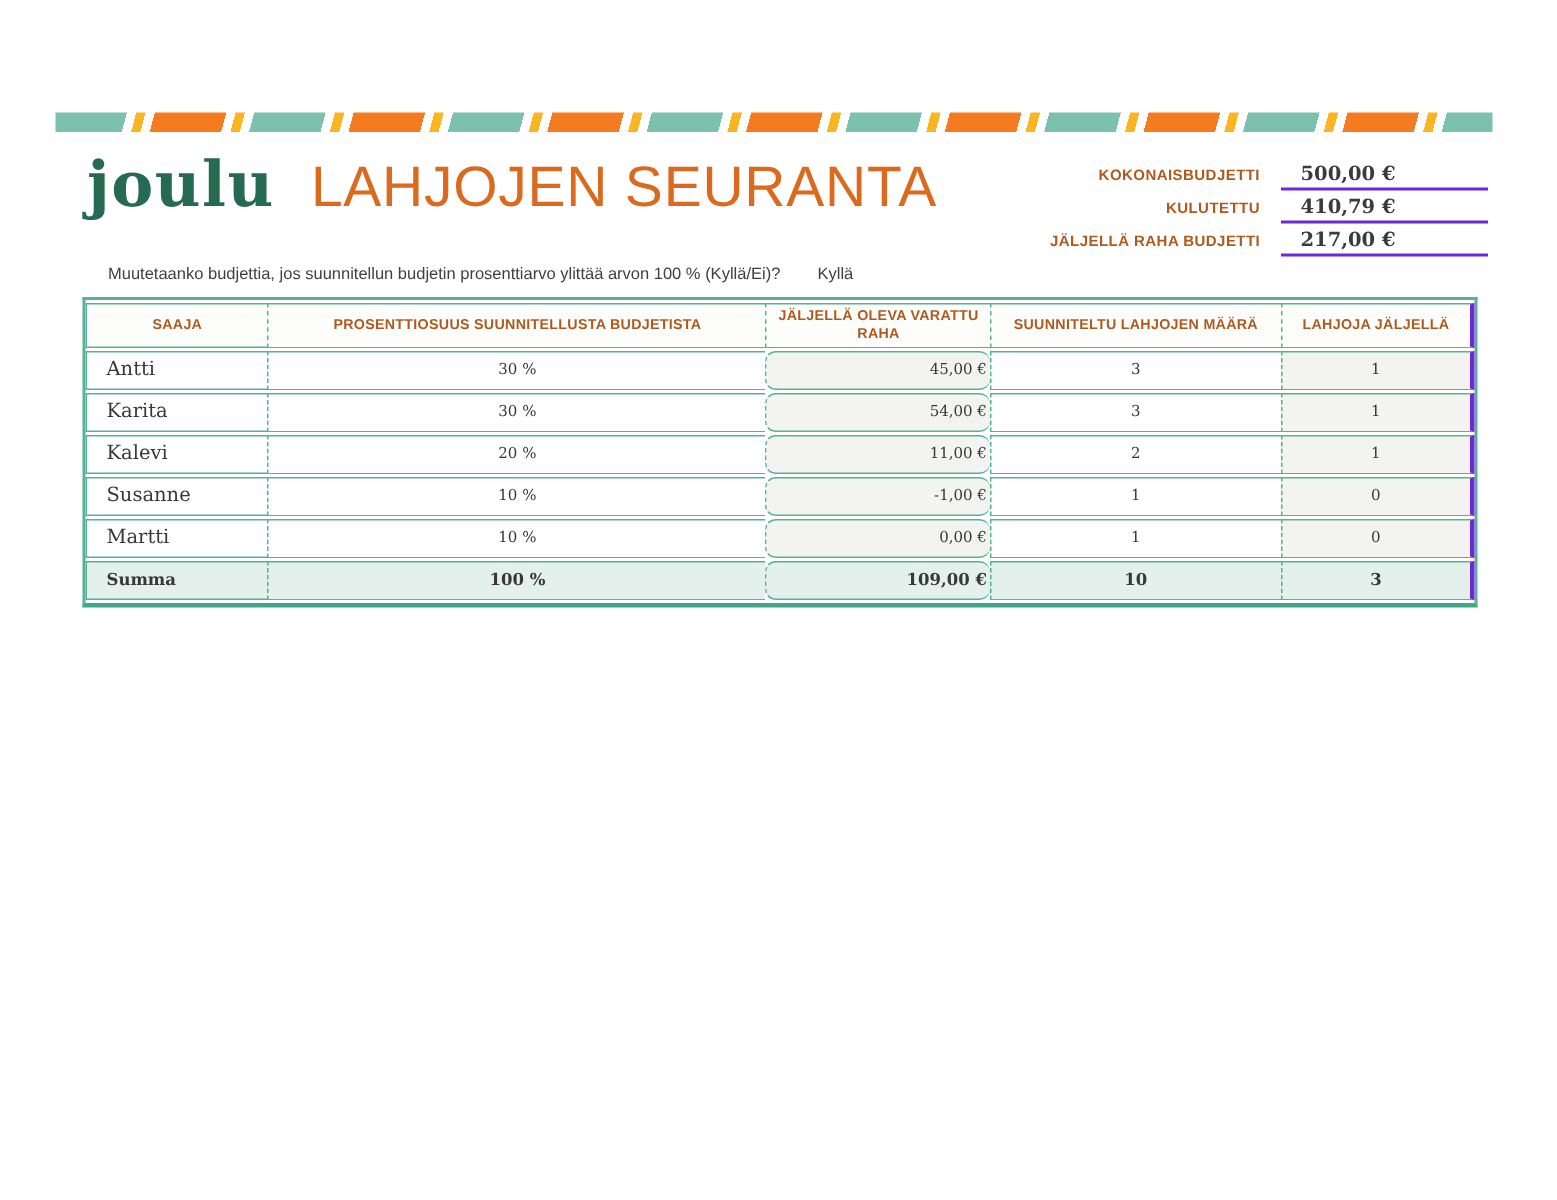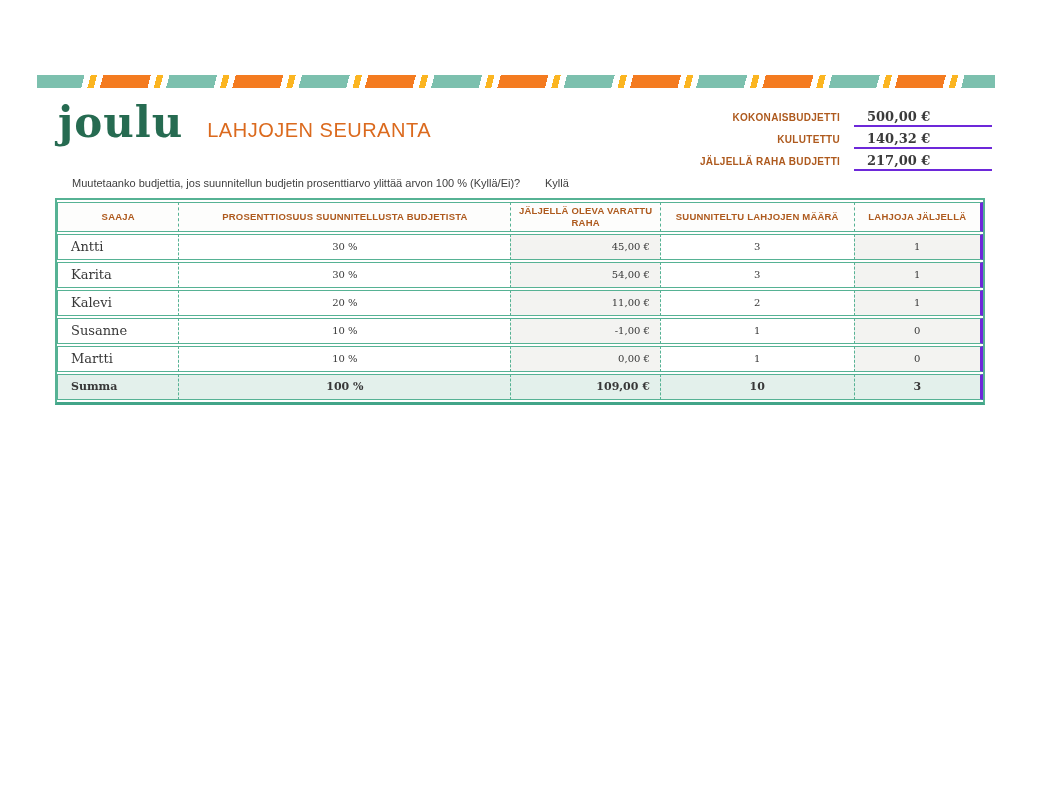--- a/index.html
+++ b/index.html
@@ -27,21 +27,21 @@
 
   
   .brand { position: absolute; left: 58px; top: 98px; display: flex; align-items: baseline; gap: 24px; }
   .logo {
     font-family: "DejaVu Serif", serif;
     font-weight: bold;
     font-size: 42px; color: #266B51; letter-spacing: 1px;
   }
   .page-title {
     font-family: "Liberation Sans", sans-serif;
-    font-size: 20px; font-weight: 500; color: #DB6A1E; letter-spacing: 0.5px;
+    font-size: 38px; font-weight: 500; color: #DB6A1E; letter-spacing: 0.5px;
   }
 
   
   .budget { position: absolute; left: 700px; top: 109px; width: 292px; }
   .budget-row { display: flex; align-items: baseline; height: 22px; }
   .budget-label {
     width: 140px; text-align: right;
     font-size: 10px; font-weight: bold; color: #AE5A1E; letter-spacing: 0.3px;
     white-space: nowrap;
   }
@@ -80,21 +80,21 @@
     font-family: "DejaVu Serif", serif; font-size: 10px; color: #383838;
     text-align: center; background: #ffffff;
   }
   .gifts td, .gifts th { overflow: hidden; }
   .gifts td { border-top: 1px solid #56B294; border-bottom: 1px solid #56B294; }
   .gifts th:first-child, .gifts td:first-child { border-left: 1px solid #56B294; }
   .gifts th:last-child,  .gifts td:last-child  { border-right: 3px solid #6d28d9; }
   .gifts th + th, .gifts td + td { border-left: 1px dashed #56B294; }
 
   .gifts td.name { text-align: left; padding-left: 13px; font-size: 13px; }
-  .gifts td.money { text-align: right; padding-right: 10px; }
+  .gifts td.money { text-align: right; padding-right: 2px; border-radius: 7px; }
   .gifts tr.data td.shaded { background: #F3F3F1; }
 
   .gifts tr.summary td { background: #E3F0EB; font-weight: bold; font-size: 11px; }
 </style>
 </head>
 <body>
 
 <div class="page">
 
   <div class="stripe"></div>
@@ -104,21 +104,21 @@
     <span class="page-title">LAHJOJEN SEURANTA</span>
   </div>
 
   <div class="budget">
     <div class="budget-row">
       <span class="budget-label">KOKONAISBUDJETTI</span>
       <span class="budget-value">500,00 €</span>
     </div>
     <div class="budget-row">
       <span class="budget-label">KULUTETTU</span>
-      <span class="budget-value">140,32 €</span>
+      <span class="budget-value">410,79 €</span>
     </div>
     <div class="budget-row">
       <span class="budget-label">JÄLJELLÄ RAHA BUDJETTI</span>
       <span class="budget-value">217,00 €</span>
     </div>
   </div>
 
   <div class="question">
     <span>Muutetaanko budjettia, jos suunnitellun budjetin prosenttiarvo ylittää arvon 100 % (Kyllä/Ei)?</span>
     <span class="question-answer">Kyllä</span>

